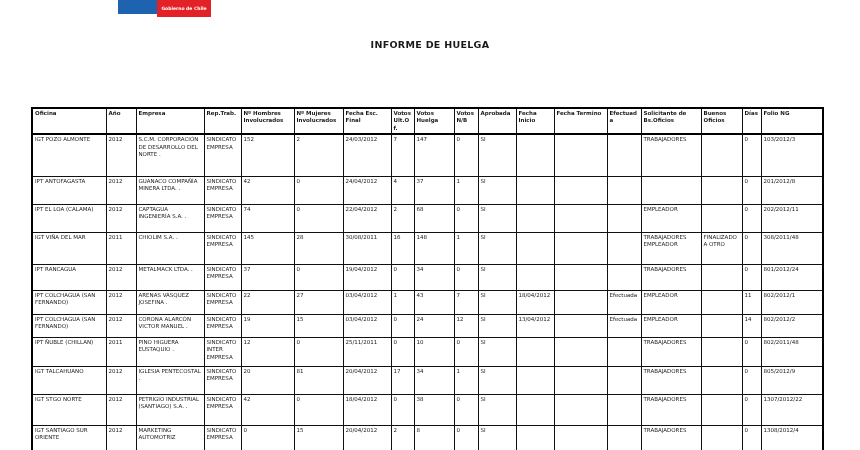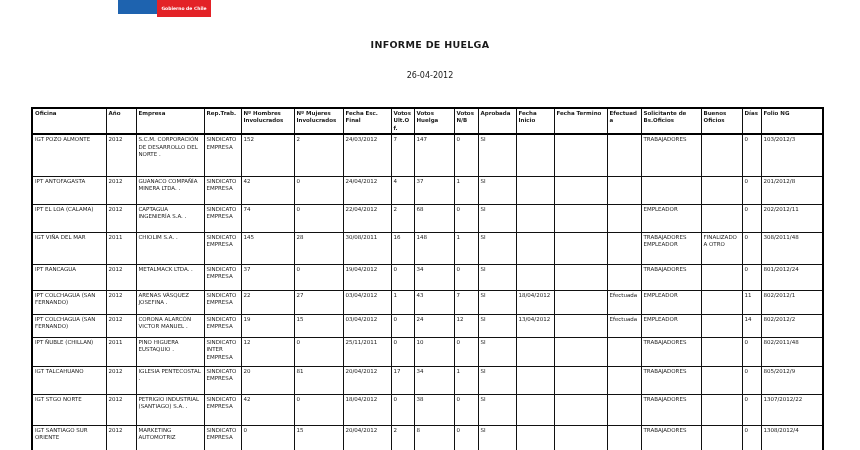--- a/index.html
+++ b/index.html
@@ -50,21 +50,20 @@
 <div class="page">
 
   <div class="logo">
     <div class="logo-blue"></div>
     <div class="logo-red">
       <span>Gobierno de Chile</span>
     </div>
   </div>
 
   <div class="title">INFORME DE HUELGA</div>
-  <div class="date">26-04-2012</div>
 
   <table class="report">
     <colgroup id="cols">
         <col style="width: 74px;">
         <col style="width: 30px;">
         <col style="width: 68px;">
         <col style="width: 37px;">
         <col style="width: 53px;">
         <col style="width: 49px;">
         <col style="width: 48px;">

